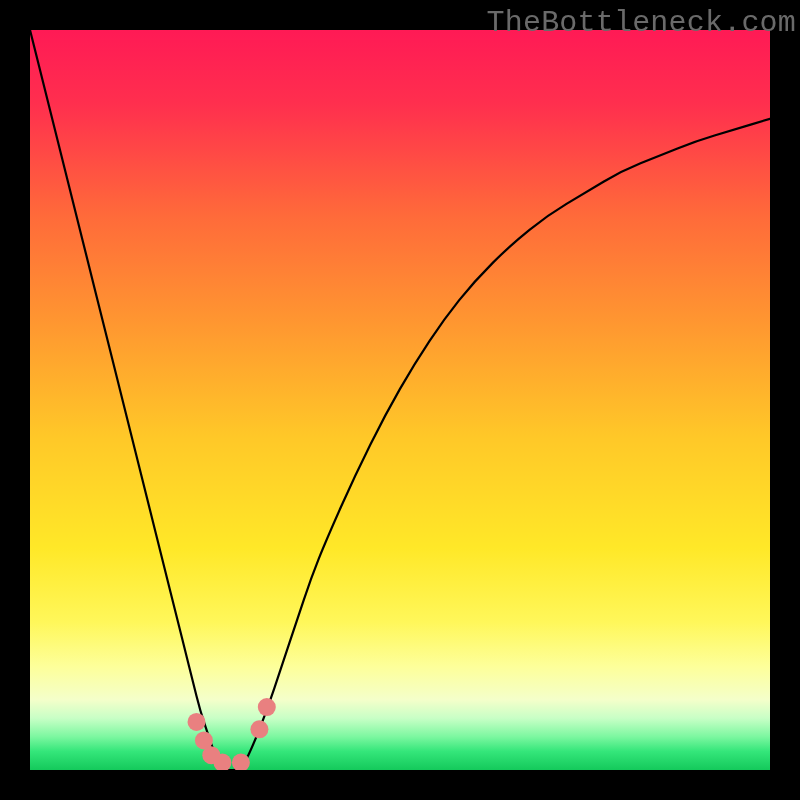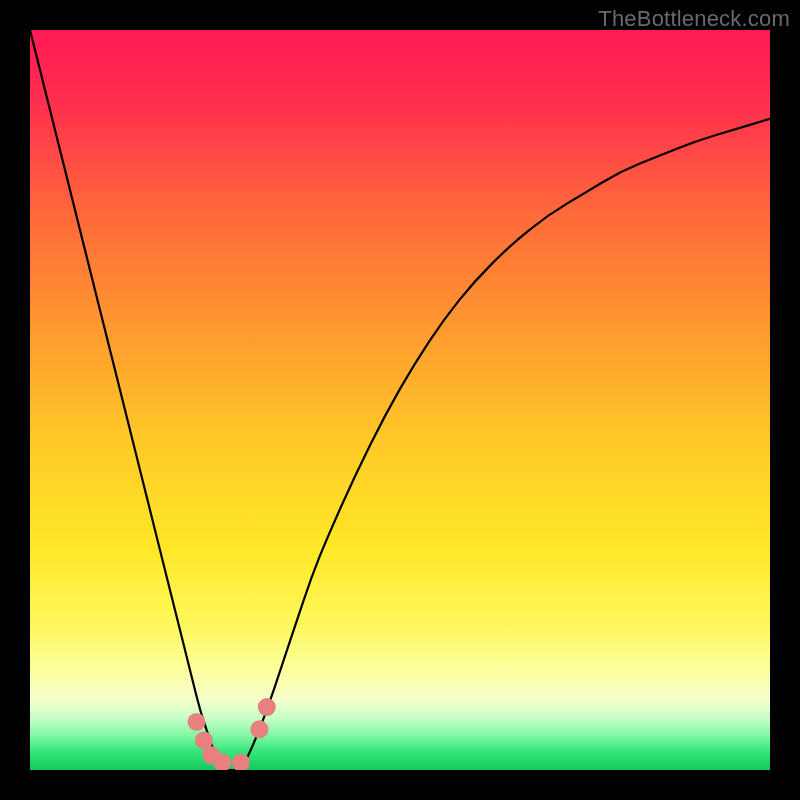--- a/index.html
+++ b/index.html
@@ -22,26 +22,27 @@
   .plot {
     position: absolute;
     left: 0;
     top: 0;
     width: 740px;
     height: 740px;
   }
   .watermark {
     position: absolute;
     top: 6px;
-    right: 10px;
+    right: 4px;
     color: #6a6a6a;
-    font-size: 22px;
+    font-size: 30px;
     font-weight: 500;
     letter-spacing: 0.2px;
     z-index: 30;
+    font-family: Liberation Mono, monospace;
   }
   svg {
     display: block;
   }
 </style>
 </head>
 <body>
 
 <div class="watermark">TheBottleneck.com</div>
 

